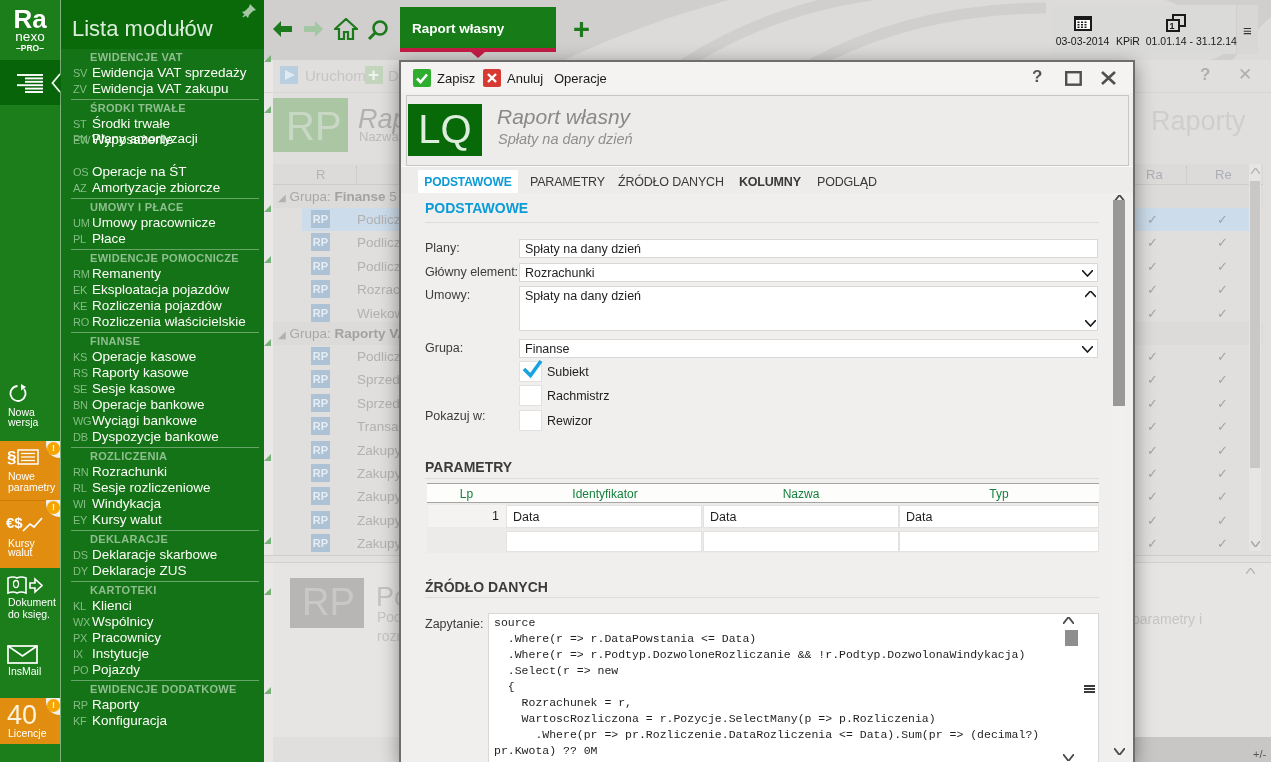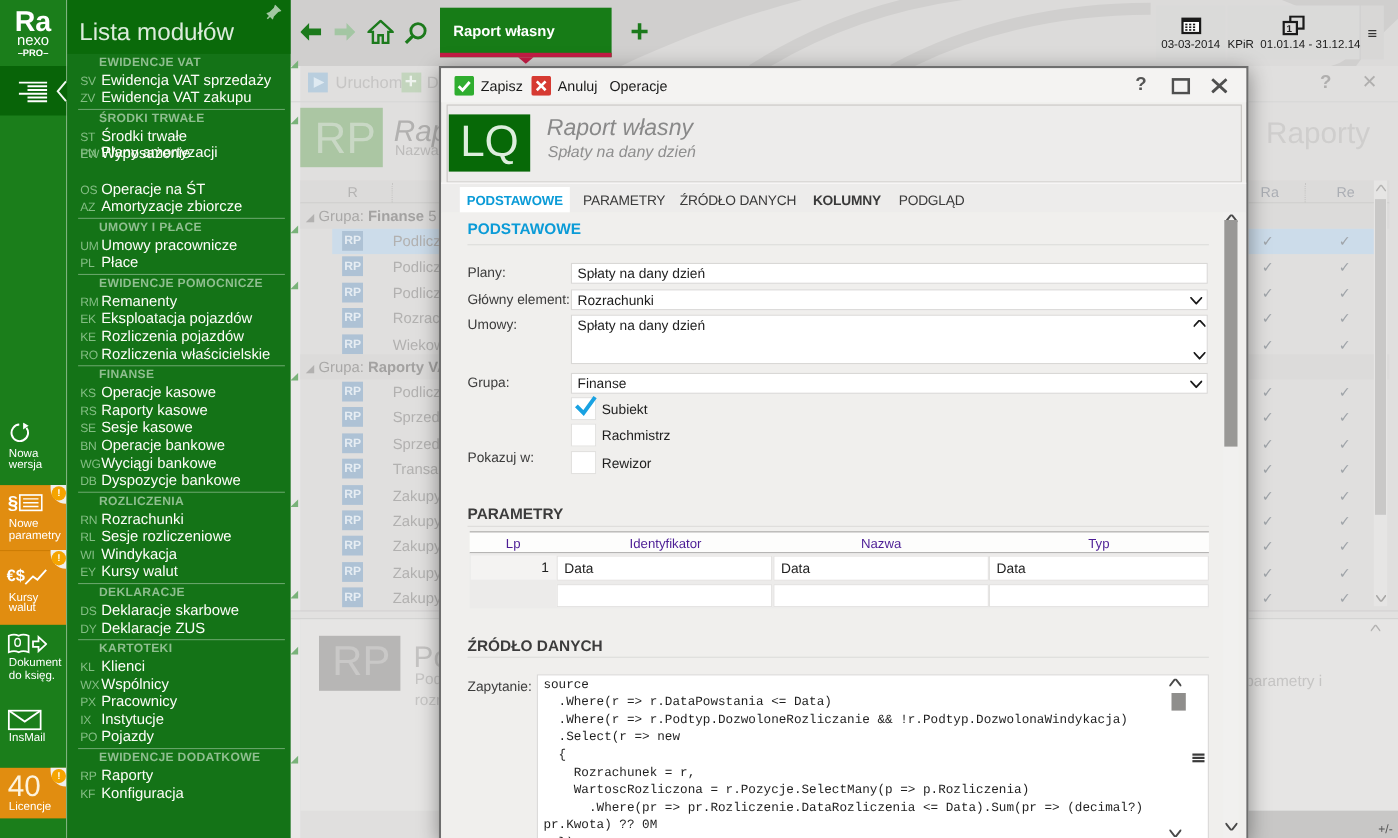--- a/index.html
+++ b/index.html
@@ -54,21 +54,21 @@
 #dcontent { position:absolute; left:0; top:131px; width:732px; height:569px; background:#f0efed; }
 .sechead { position:absolute; left:24px; font-size:14px; font-weight:bold; color:#3c3c3c; }
 .sechead.blue { color:#0b9bd7; }
 .secline { position:absolute; left:24px; width:674px; height:1px; background:#dddcda; }
 .flabel { position:absolute; left:24px; font-size:12.5px; color:#3c3c3c; }
 .finput { position:absolute; left:118px; width:579px; background:#fff; border:1px solid #d9d8d6; font-size:12.5px; color:#1e1e1e; padding:2px 0 0 5px; }
 .cbx { position:absolute; left:118px; width:23px; height:21px; background:#fff; border:1px solid #e2e1df; }
 .cbxlbl { position:absolute; left:146px; font-size:12.5px; color:#1e1e1e; }
 
 
-.pth { position:absolute; font-size:12px; color:#4c1d95; text-align:center; }
+.pth { position:absolute; font-size:12px; color:#15803d; text-align:center; }
 .pcell { position:absolute; background:#fff; border:1px solid #e3e2e0; font-size:12.5px; color:#1e1e1e; padding:4px 0 0 6px; }
 
 
 #codebox { position:absolute; left:87px; top:420px; width:611px; height:152px; background:#fff; border:1px solid #d9d8d6; }
 #code { position:absolute; left:5px; top:1px; font-family:"Liberation Mono", monospace; font-size:11.5px; line-height:16px; color:#1e1e1e; white-space:pre; }
 
 
 .sbtrack { position:absolute; background:#f1f0ef; }
 .sbthumb { position:absolute; background:#999896; }
 .sbarr { position:absolute; }

